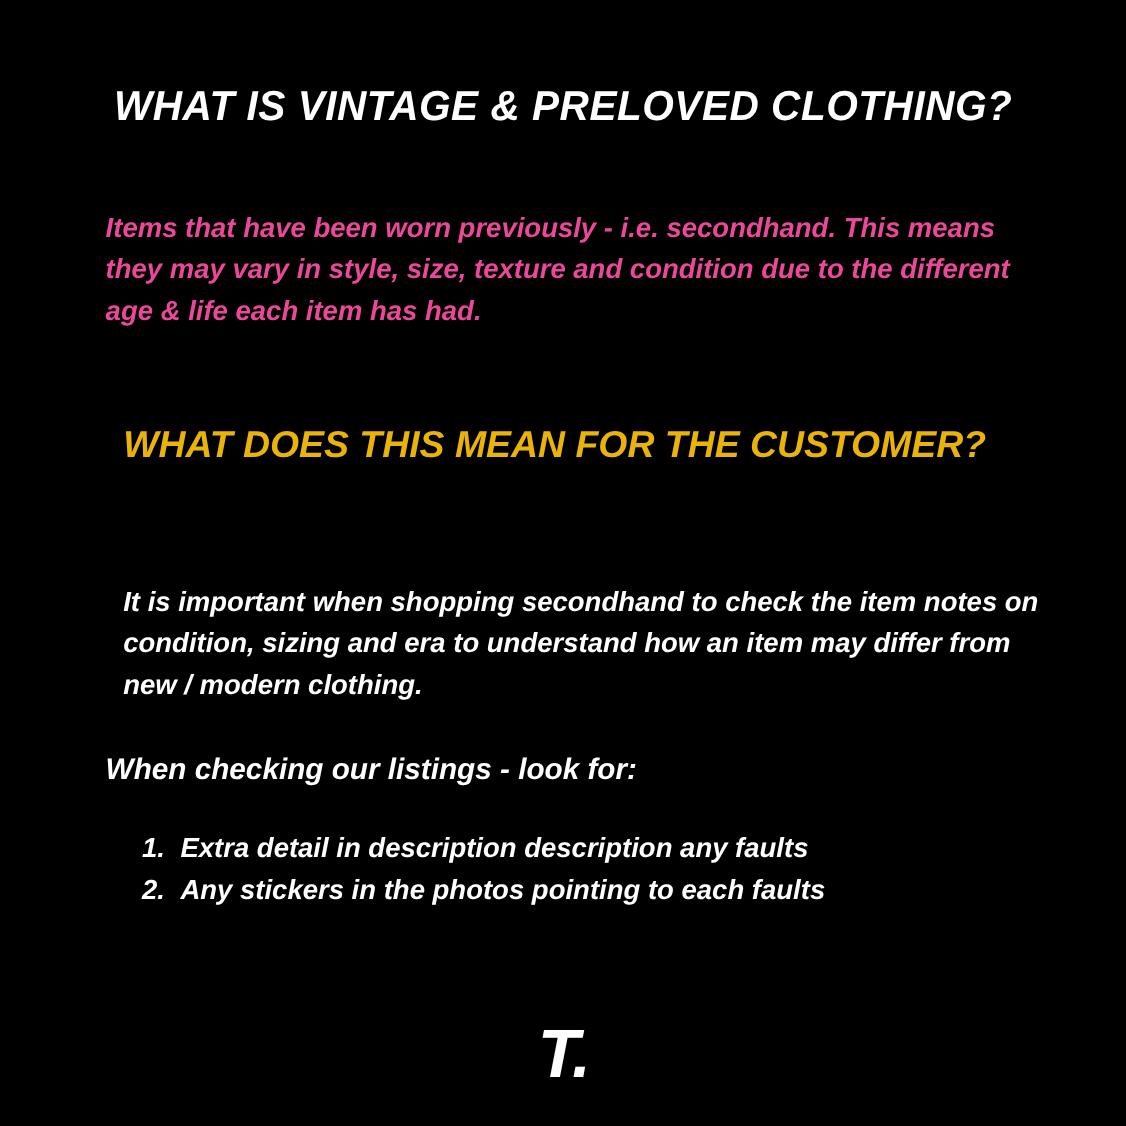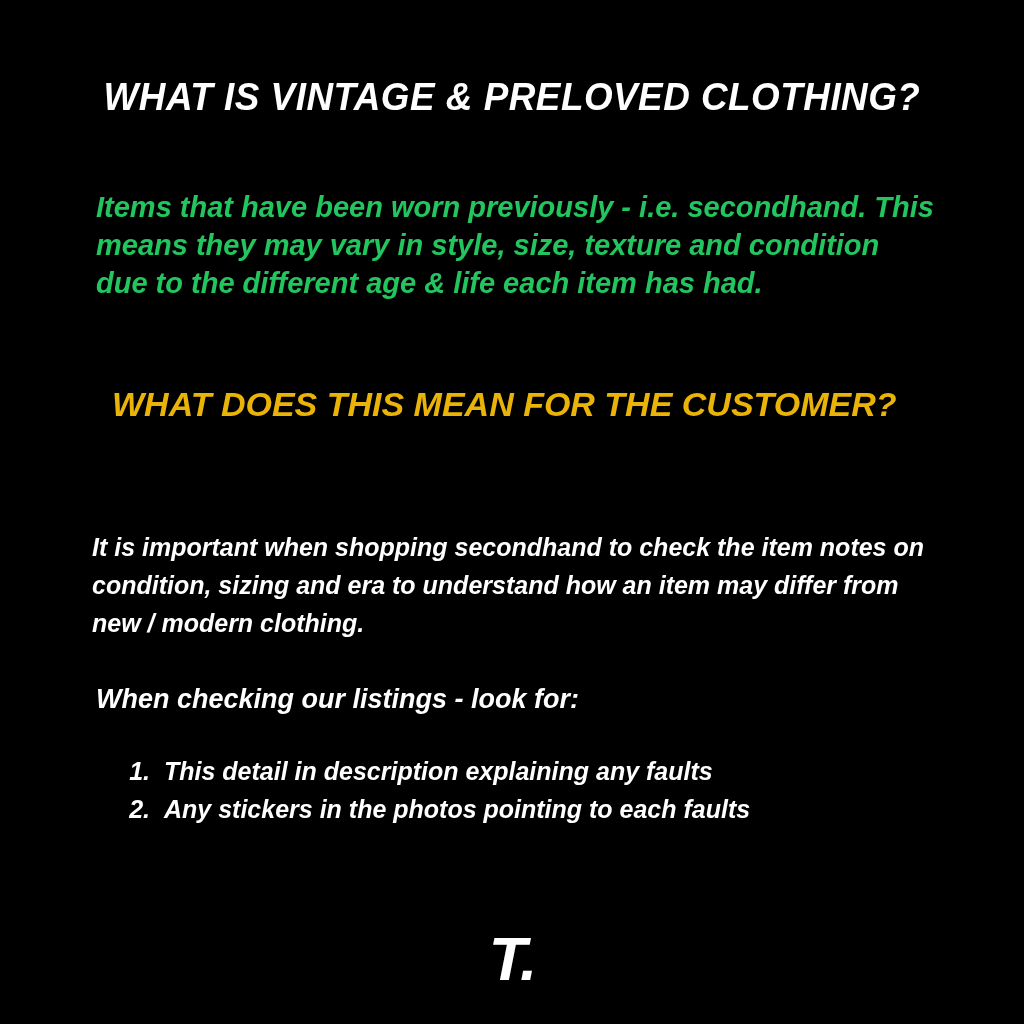--- a/index.html
+++ b/index.html
@@ -38,44 +38,44 @@
     text-transform: uppercase;
     font-stretch: condensed;
     transform: scaleX(0.97);
   }
 
   .para-1 {
     position: absolute;
     top: 188px;
     left: 96px;
     width: 840px;
-    font-size: 29px;
+    font-size: 25px;
     font-weight: bold;
     font-style: italic;
     line-height: 38px;
-    color: #22c55e;
+    color: #ec4899;
   }
 
   .heading-secondary {
     position: absolute;
     top: 378px;
     left: 112px;
     width: 800px;
     font-size: 34px;
     font-weight: bold;
     font-style: italic;
     line-height: 52px;
     color: #eab308;
     text-transform: uppercase;
   }
 
   .para-2 {
     position: absolute;
     top: 528px;
-    left: 92px;
+    left: 112px;
     width: 840px;
     font-size: 25px;
     font-weight: bold;
     font-style: italic;
     line-height: 38px;
     color: #ffffff;
   }
 
   .para-3 {
     position: absolute;
@@ -138,21 +138,21 @@
 
   <h2 class="heading-secondary">WHAT DOES THIS MEAN FOR THE CUSTOMER?</h2>
 
   <p class="para-2">It is important when shopping secondhand to check the item notes on condition, sizing and era to understand how an item may differ from new / modern clothing.</p>
 
   <p class="para-3">When checking our listings - look for:</p>
 
   <ol class="ordered-list">
     <li>
       <span class="num">1.</span>
-      <span class="txt">This detail in description explaining any faults</span>
+      <span class="txt">Extra detail in description description any faults</span>
     </li>
     <li>
       <span class="num">2.</span>
       <span class="txt">Any stickers in the photos pointing to each faults</span>
     </li>
   </ol>
 
   <div class="logo">T.</div>
 
 </div>

